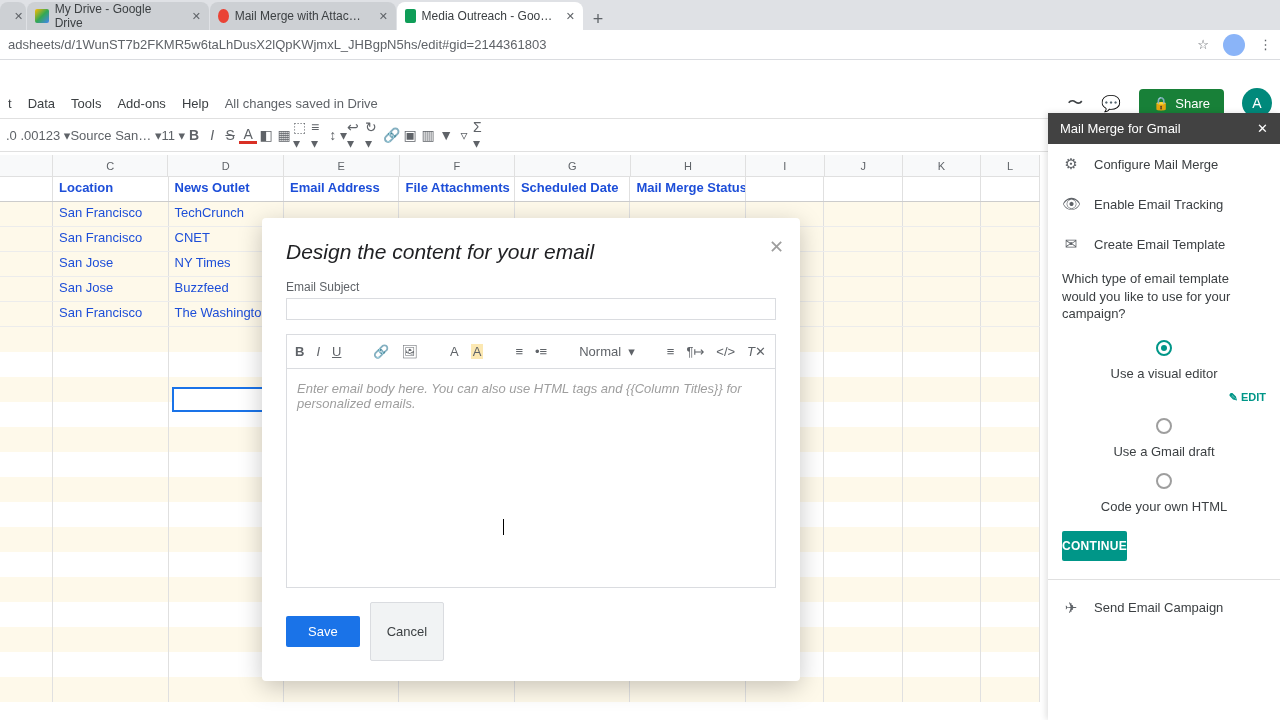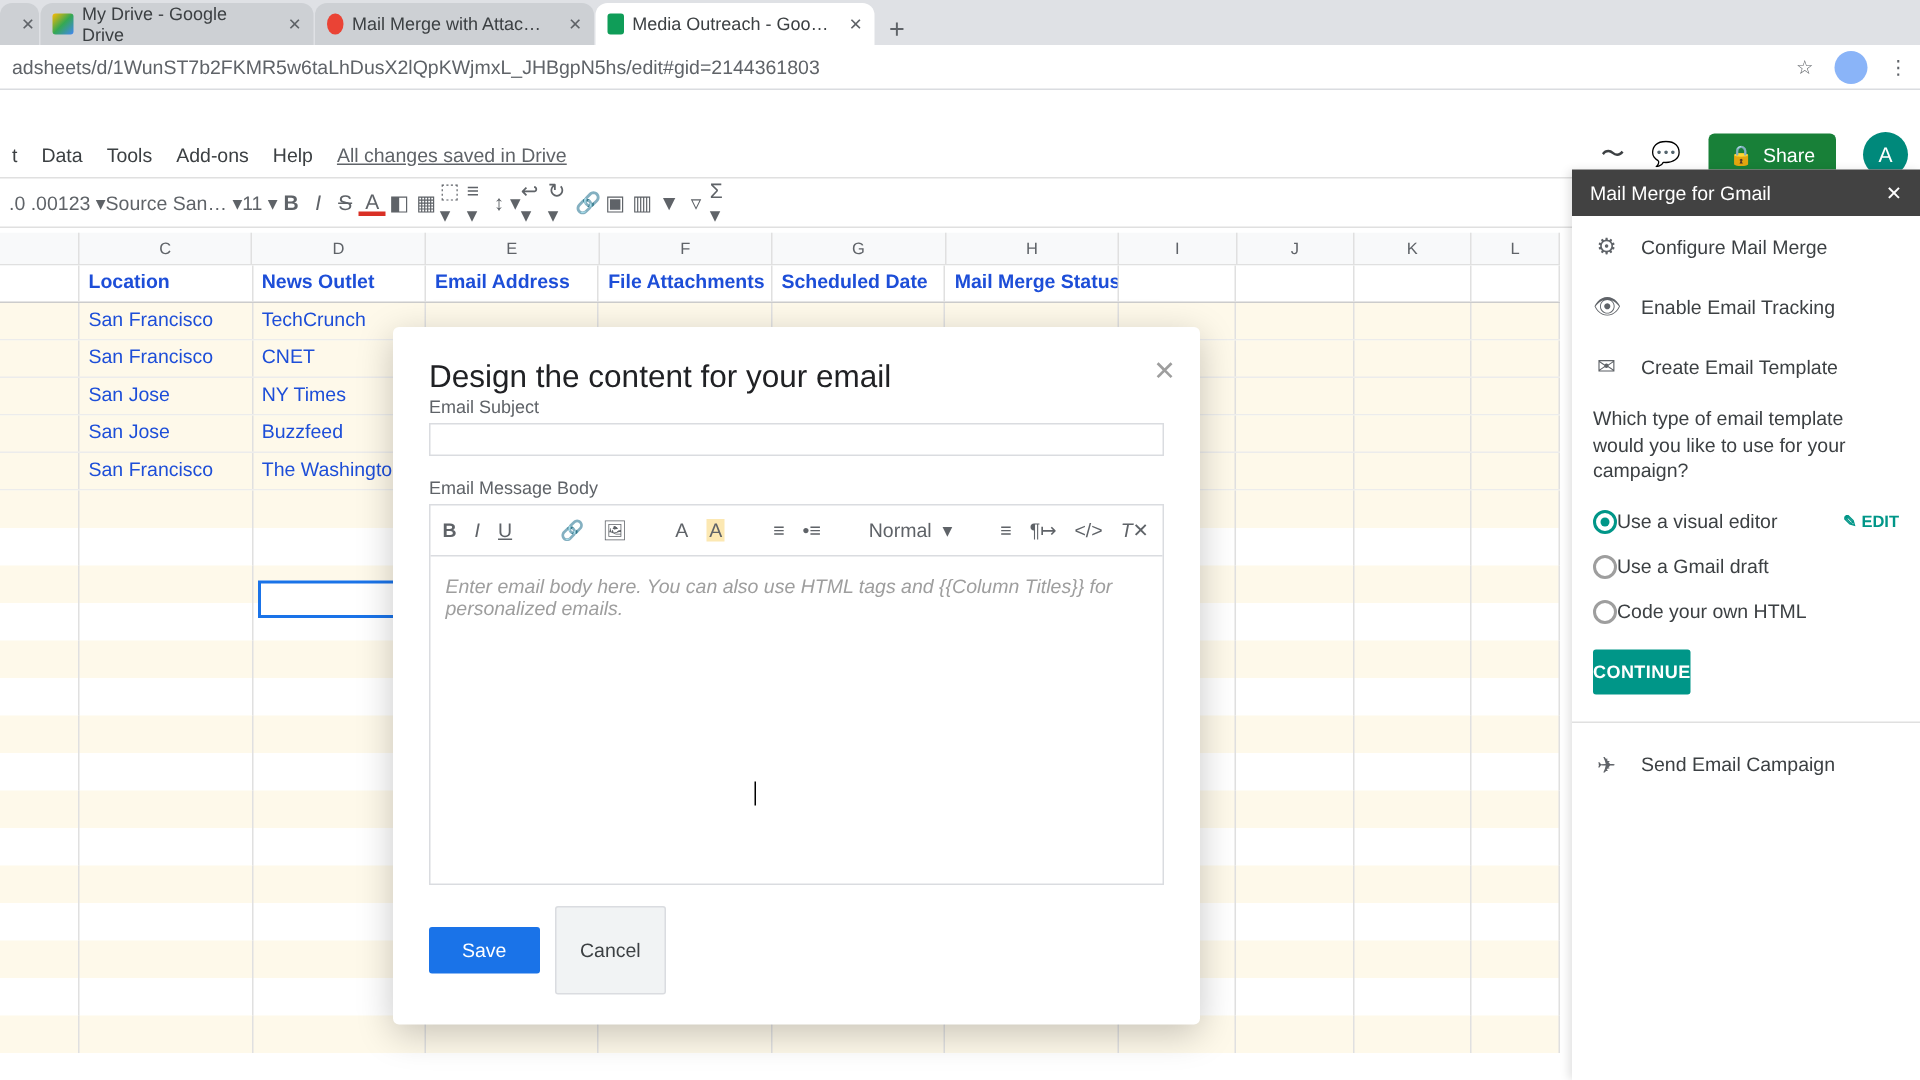--- a/index.html
+++ b/index.html
@@ -16,21 +16,21 @@
   .favicon.sheets { background:#0f9d58; }
   .newtab { width:28px; text-align:center; font-size:18px; color:#5f6368; }
   
   .addr { height:30px; background:#fff; border-bottom:1px solid #dadce0; display:flex; align-items:center; padding:0 8px; font-size:13px; color:#5f6368; }
   .addr input { flex:1; border:0; outline:0; font-size:13px; color:#5f6368; }
   .addr-actions { display:flex; align-items:center; gap:14px; margin-left:auto; }
   .avatar-small { width:22px; height:22px; border-radius:50%; background:#8ab4f8; }
   
   .sheet-top { height:28px; }
   .menubar { height:30px; display:flex; align-items:center; padding:0 8px; font-size:13px; color:#3c4043; gap:16px; }
-  .menubar .saved { color:#5f6368; text-decoration:underline; }
+  .menubar .saved { color:#5f6368; }
   .menubar .right { margin-left:auto; display:flex; align-items:center; gap:18px; }
   .share { background:#188038; color:#fff; font-size:13px; padding:7px 14px; border-radius:4px; display:flex; align-items:center; gap:6px; font-weight:500;}
   .accA { width:30px; height:30px; border-radius:50%; background:#00897b; color:#fff; display:flex; align-items:center; justify-content:center; font-size:14px; }
   
   .toolbar { height:34px; border-top:1px solid #e0e0e0; border-bottom:1px solid #e0e0e0; display:flex; align-items:center; padding:0 6px; gap:0; color:#5f6368; font-size:13px;}
   .tb-icon { width:18px; height:18px; display:flex; align-items:center; justify-content:center; font-size:14px;}
   .collapse { margin-left:auto; }
   
   .grid { position:absolute; top:155px; left:0; right:240px; bottom:0; overflow:hidden;}
   .col-header { display:flex; height:22px; background:#f8f9fa; border-bottom:1px solid #e0e0e0; font-size:11px; color:#5f6368;}
@@ -42,30 +42,30 @@
   .colA{width:54px;} .colC{width:118px;} .colD{width:118px;} .colE{width:118px;} .colF{width:118px;} .colG{width:118px;} .colH{width:118px;} .colI{width:80px;} .colJ{width:80px;} .colK{width:80px;} .colL{width:60px;}
   .stripe-rows .sheet-row:nth-child(odd){ background:#fef9ea;}
   .stripe-rows .sheet-row:nth-child(even){ background:#fff;}
   .active-cell { position:absolute; left:172px; top:232px; width:118px; height:25px; border:2px solid #1a73e8; background:#fff; }
   
   .sidepanel { position:absolute; top:113px; right:0; width:232px; bottom:0; background:#fff; box-shadow:-2px 0 6px rgba(0,0,0,0.12); font-size:13px; color:#3c4043; z-index:5;}
   .sp-header { background:#424242; color:#fff; padding:8px 12px; display:flex; align-items:center; justify-content:space-between; font-weight:500;}
   .sp-item { display:flex; align-items:center; gap:14px; padding:11px 14px; }
   .sp-item .ic { width:18px; text-align:center; color:#5f6368; font-size:15px;}
   .sp-q { padding:6px 14px 10px; line-height:1.35; color:#3c4043;}
-  .radio { display:flex; align-items:center; padding:7px 14px; }
+  .radio { display:flex; align-items:center; gap:10px; padding:7px 14px;flex-direction:column; }
   .radio .rb { width:16px; height:16px; border:2px solid #9e9e9e; border-radius:50%; position:relative;}
   .radio.sel .rb { border-color:#009688;}
   .radio.sel .rb::after { content:""; position:absolute; inset:3px; background:#009688; border-radius:50%;}
   .edit-link { color:#009688; font-weight:600; font-size:11px; margin-left:auto;}
   .continue { margin:10px 14px; background:#009688; color:#fff; padding:8px 0; border-radius:2px; font-weight:600; font-size:12px; display:inline-block; letter-spacing:0.3px;}
   .sp-divider { border-top:1px solid #e0e0e0; margin:8px 0;}
   
   .modal { position:absolute; left:262px; top:218px; width:538px; background:#fff; border-radius:4px; box-shadow:0 6px 24px rgba(0,0,0,0.22); padding:22px 24px 20px; z-index:10;}
-  .modal h2 { font-size:21px; font-weight:400; color:#202124; }
+  .modal h2 { font-size:21px; font-weight:400; color:#202124; margin-bottom:16px;font-style:italic;}
   .modal .mclose { position:absolute; right:16px; top:18px; color:#9e9e9e; font-size:18px;}
   .mlabel { font-size:12px; color:#5f6368; margin-bottom:4px; }
   .msubj { width:100%; height:22px; border:1px solid #dadce0; padding:2px 6px; margin-bottom:14px; font-size:13px;}
   .editor { border:1px solid #dadce0; }
   .ed-toolbar { height:34px; border-bottom:1px solid #dadce0; display:flex; align-items:center; padding:0 8px; gap:12px; color:#5f6368; font-size:13px;}
   .ed-body { height:218px; padding:12px 10px; font-size:13px; color:#9e9e9e; font-style:italic; position:relative;}
   .cursor { position:absolute; left:216px; top:150px; width:1px; height:16px; background:#000;}
   .modal-actions { display:flex; align-items:center; margin-top:14px; gap:10px;}
   .btn-save { background:#1a73e8; color:#fff; border:0; padding:8px 22px; font-size:13px; border-radius:2px;}
   .btn-cancel { background:#f1f3f4; border:1px solid #dadce0; padding:21px 16px; font-size:13px; border-radius:2px; color:#3c4043;}
@@ -486,21 +486,20 @@
     <span class="ic">✈</span>
     <span>Send Email Campaign</span>
   </div>
 </div>
 
 <div class="modal">
   <span class="mclose">✕</span>
   <h2>Design the content for your email</h2>
   <div class="mlabel">Email Subject</div>
   <input class="msubj" style="">
-  <div class="mlabel">Email Message Body</div>
   <div class="editor">
     <div class="ed-toolbar">
       <span><b>B</b></span>
       <span><i>I</i></span>
       <span><u>U</u></span>
       <span style="width:8px"></span>
       <span>🔗</span>
       <span>🖼</span>
       <span style="width:8px"></span>
       <span>A</span>

